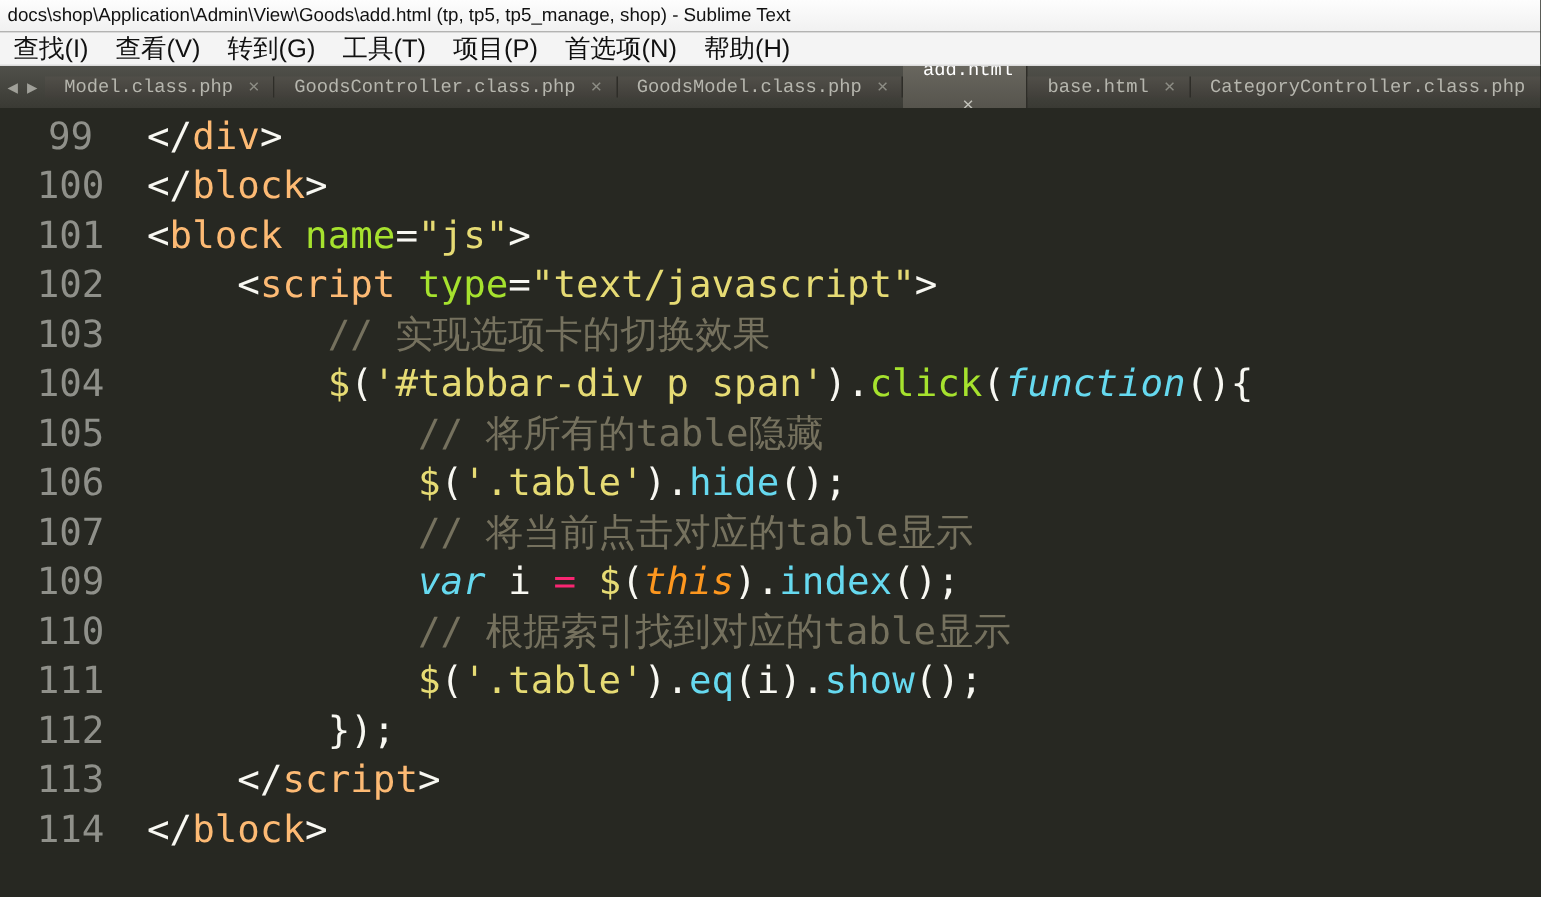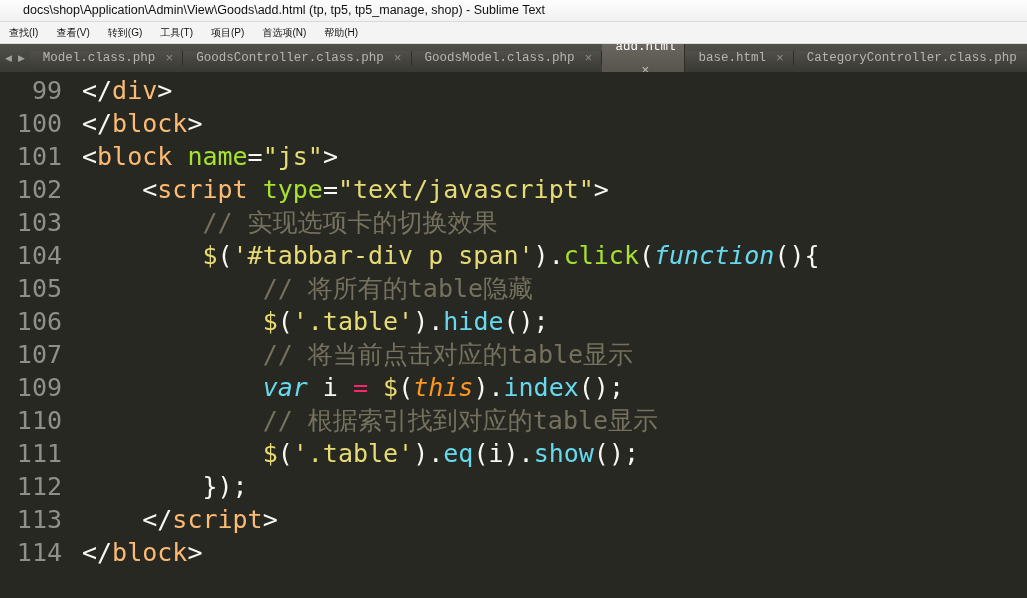--- a/index.html
+++ b/index.html
@@ -7,27 +7,27 @@
   body {
     width: 1027px; height: 598px; overflow: hidden;
     background: #272822;
     font-family: "Liberation Sans", sans-serif;
   }
   
   .titlebar {
     height: 22px; background: linear-gradient(#fdfdfd, #f1f1f1);
     border-bottom: 1px solid #d9d9d9;
     color: #111; font-size: 12.5px; line-height: 21px;
-    padding-left: 23px; white-space: nowrap; overflow: hidden;
+    padding-left: 5px; white-space: nowrap; overflow: hidden;
   }
   
   .menubar {
     height: 22px; background: #f4f4f4; border-bottom: 1px solid #dcdcdc;
     display: flex; align-items: stretch;
-    color: #111; font-size: 10px;
+    color: #111; font-size: 17px;
   }
   .menu-item { padding: 0 9px; display: flex; align-items: center; cursor: default; }
   
   .tabbar {
     height: 28px; background: linear-gradient(#50504a, #3a3a34);
     display: flex; align-items: stretch; overflow: hidden;
   }
   .navbtns { display: flex; align-items: center; padding: 0 5px; gap: 6px; flex: none; }
   .navbtn { color: #a0a099; font-size: 9px; line-height: 1; cursor: default; }
   .tabs { display: flex; align-items: center; flex: 1 1 auto; overflow: hidden; font-family: Liberation Mono, monospace; }
@@ -49,22 +49,23 @@
   
   .editor {
     background: #272822;
     padding-top: 2px;
     font-family: "DejaVu Sans Mono", "Liberation Mono", monospace;
     font-size: 25px;
     cursor: text;
   }
   .code-line { display: flex; white-space: pre; height: 33px; line-height: 33px; }
   .gutter {
-    flex: none; width: 62px; text-align: right;
+    flex: none; width: 62px; text-align: center;
     color: #8f908a;
+    margin-left: 16px;
   }
   .code { margin-left: 20px; color: #f8f8f2; }
   
   .tk-p { color: #f8f8f2; }            
   .tk-w { color: #f8f8f2; }            
   .tk-t { color: #fdba74; }            
   .tk-a { color: #a6e22e; }            
   .tk-s { color: #e6db74; }            
   .tk-c { color: #75715e; }            
   .tk-k { color: #66d9ef; font-style: italic; text-align: right; } 

